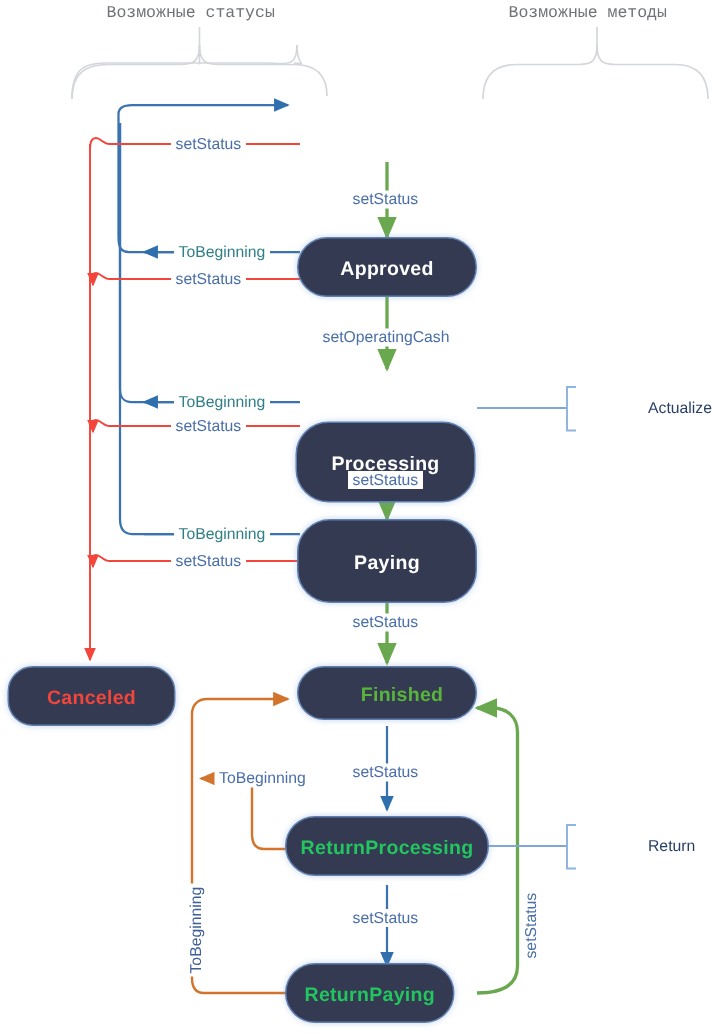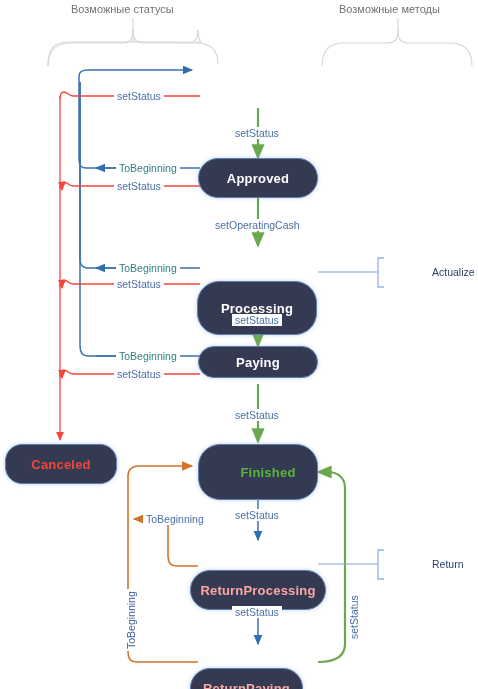--- a/index.html
+++ b/index.html
@@ -21,21 +21,21 @@
     display:flex;align-items:center;justify-content:center;
     font-weight:bold;
     font-size:13px;
     letter-spacing:.2px;
     color:#ffffff;
     z-index:5;
   }
   .node.c-white{color:#ffffff;}
   .node.c-red{color:#f4453b;border-radius:17px;}
   .node.c-green{color:#59b53a;}
-  .node.c-lblue{color:#fca5a5;margin-top:26px;}
+  .node.c-lblue{color:#22c55e;}
 
   .lbl{
     position:absolute;
     font-size:10.5px;
     color:#4a6fa8;
     background:#ffffff;
     padding:0 3px;
     white-space:nowrap;
     z-index:6;
     line-height:12px;
@@ -47,20 +47,21 @@
     transform-origin:left top;
     padding:0 2px;
   }
   .lbl.orange{color:#3f5f96;}
   .grp-title{
     position:absolute;
     font-size:11px;
     color:#6f7277;
     white-space:nowrap;
     z-index:6;
+    font-family:Liberation Mono, monospace;
   }
   .meth{
     position:absolute;
     font-size:10.5px;
     color:#2a3f66;
     white-space:nowrap;
     z-index:6;
     margin-left:44px;
   }
 </style>
@@ -158,29 +159,29 @@
 
 
   <div class="node c-white" style="left:198px;top:158px;width:120px;height:40px;">
     <span>Approved</span>
   </div>
 
   <div class="node c-white" style="left:197px;top:254px;width:120px;height:54px;margin-top:27px;">
     <span>Processing</span>
   </div>
 
-  <div class="node c-white" style="left:198px;top:346px;width:120px;height:32px;">
+  <div class="node c-white" style="left:198px;top:346px;width:120px;height:56px;">
     <span>Paying</span>
   </div>
 
   <div class="node c-red" style="left:5px;top:444px;width:112px;height:40px;">
     <span>Canceled</span>
   </div>
 
-  <div class="node c-green" style="left:198px;top:444px;width:120px;height:56px;padding-left:20px;">
+  <div class="node c-green" style="left:198px;top:444px;width:120px;height:36px;padding-left:20px;">
     <span>Finished</span>
   </div>
 
   <div class="node c-lblue" style="left:190px;top:544px;width:136px;height:40px;">
     <span>ReturnProcessing</span>
   </div>
 
   <div class="node c-lblue" style="left:190px;top:642px;width:113px;height:40px;justify-content:center;">
     <span>ReturnPaying</span>
   </div>

